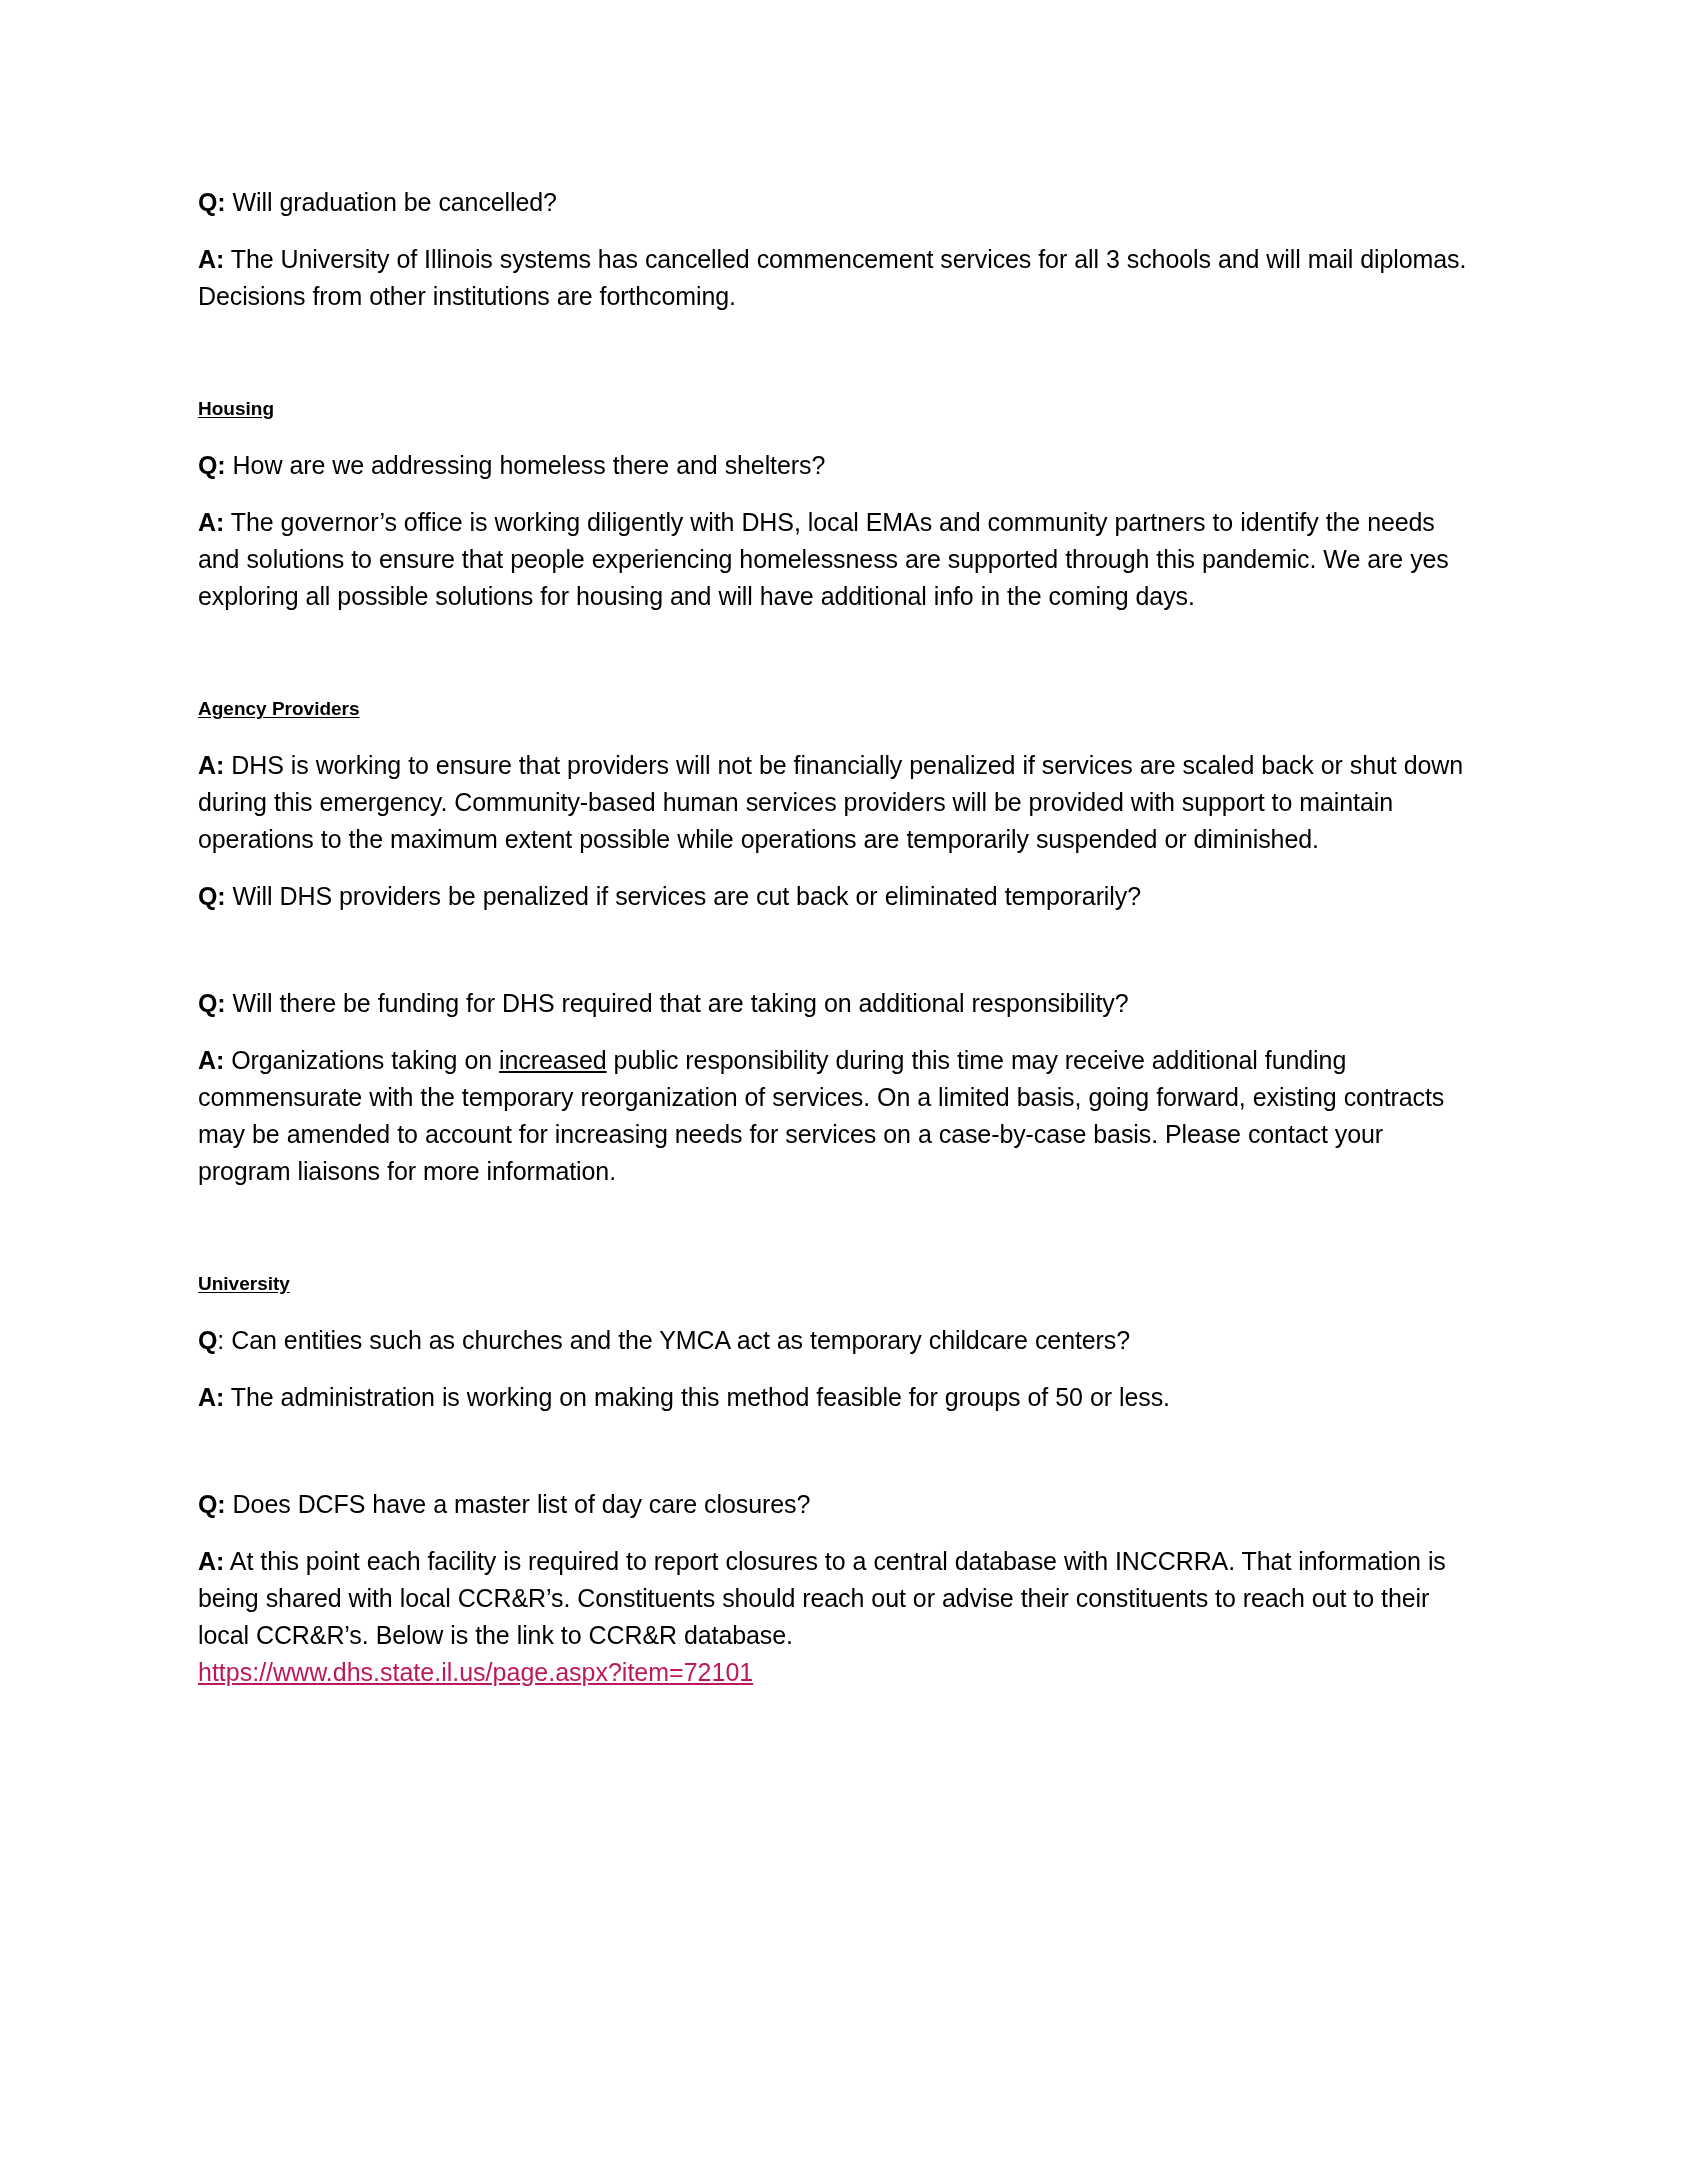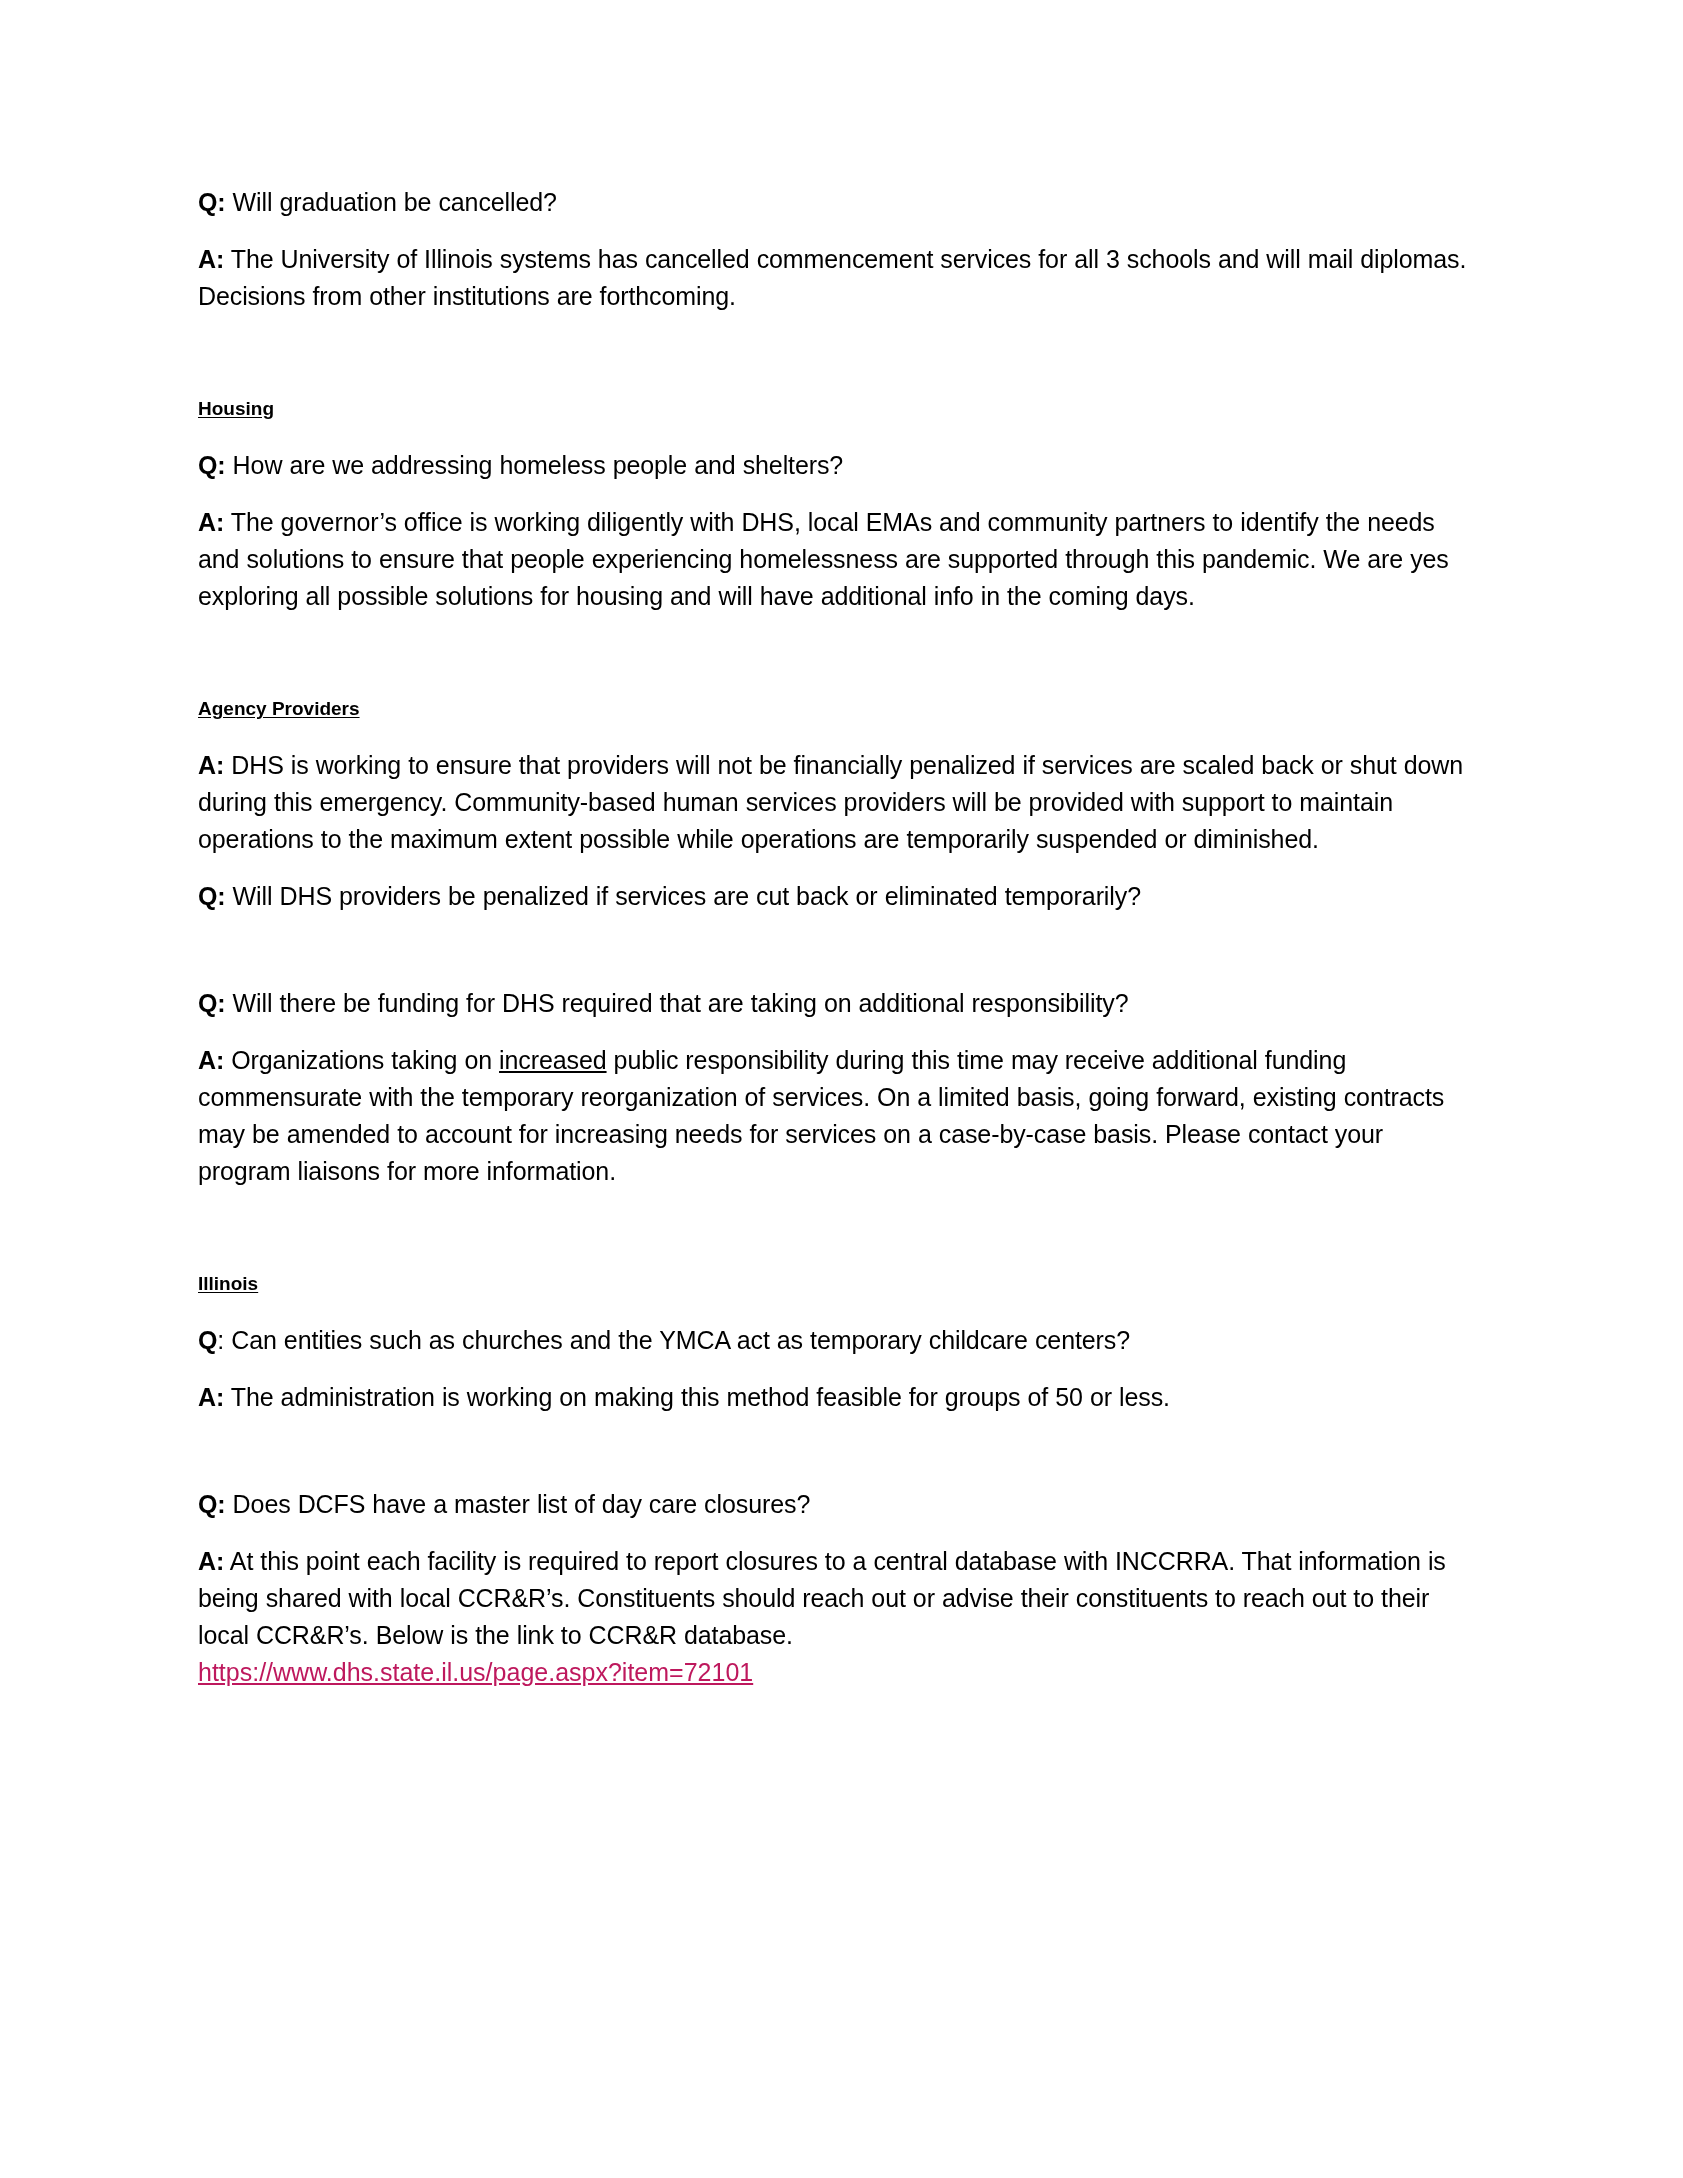--- a/index.html
+++ b/index.html
@@ -88,41 +88,41 @@
   <div class="content">
 
     <p class="para"><span class="prefix">Q:</span><span> Will graduation be cancelled?</span></p>
 
     <p class="para"><span class="prefix">A:</span><span> The University of Illinois systems has cancelled commencement services for all 3 schools and will mail diplomas. Decisions from other institutions are forthcoming.</span></p>
 
     <div class="gap-lg"></div>
 
     <p class="section-heading">Housing</p>
 
-    <p class="para"><span class="prefix">Q:</span><span> How are we addressing homeless people and shelters?</span></p>
+    <p class="para"><span class="prefix">Q:</span><span> How are we addressing homeless there and shelters?</span></p>
 
     <p class="para"><span class="prefix">A:</span><span> The governor’s office is working diligently with DHS, local EMAs and community partners to identify the needs and solutions to ensure that people experiencing homelessness are supported through this pandemic.  We are yes exploring all possible solutions for housing and will have additional info in the coming days.</span></p>
 
     <div class="gap-lg"></div>
 
     <p class="section-heading">Agency Providers</p>
 
     <p class="para"><span class="prefix">A:</span><span> DHS is working to ensure that providers will not be financially penalized if services are scaled back or shut down during this emergency. Community-based human services providers will be provided with support to maintain operations to the maximum extent possible while operations are temporarily suspended or diminished.</span></p>
 
     <p class="para"><span class="prefix">Q:</span><span> Will DHS providers be penalized if services are cut back or eliminated temporarily?</span></p>
 
     <div class="gap-md"></div>
 
     <p class="para"><span class="prefix">Q:</span><span> Will there be funding for DHS required that are taking on additional responsibility?</span></p>
 
     <p class="para"><span class="prefix">A:</span><span> Organizations taking on </span><span class="underlined">increased</span><span> public responsibility during this time may receive additional funding commensurate with the temporary reorganization of services. On a limited basis, going forward, existing contracts may be amended to account for increasing needs for services on a case-by-case basis. Please contact your program liaisons for more information.</span></p>
 
     <div class="gap-lg"></div>
 
-    <p class="section-heading">Illinois</p>
+    <p class="section-heading">University</p>
 
     <p class="para"><span class="prefix">Q</span><span>: Can entities such as churches and the YMCA act as temporary childcare centers?</span></p>
 
     <p class="para"><span class="prefix">A:</span><span> The administration is working on making this method feasible for groups of 50 or less.</span></p>
 
     <div class="gap-md"></div>
 
     <p class="para"><span class="prefix">Q:</span><span> Does DCFS have a master list of day care closures?</span></p>
 
     <p class="para tight"><span class="prefix">A:</span><span> At this point each facility is required to report closures to a central database with INCCRRA.  That information is being shared with local CCR&amp;R’s.  Constituents should reach out or advise their constituents to reach out to their local CCR&amp;R’s.  Below is the link to CCR&amp;R database.</span></p>

